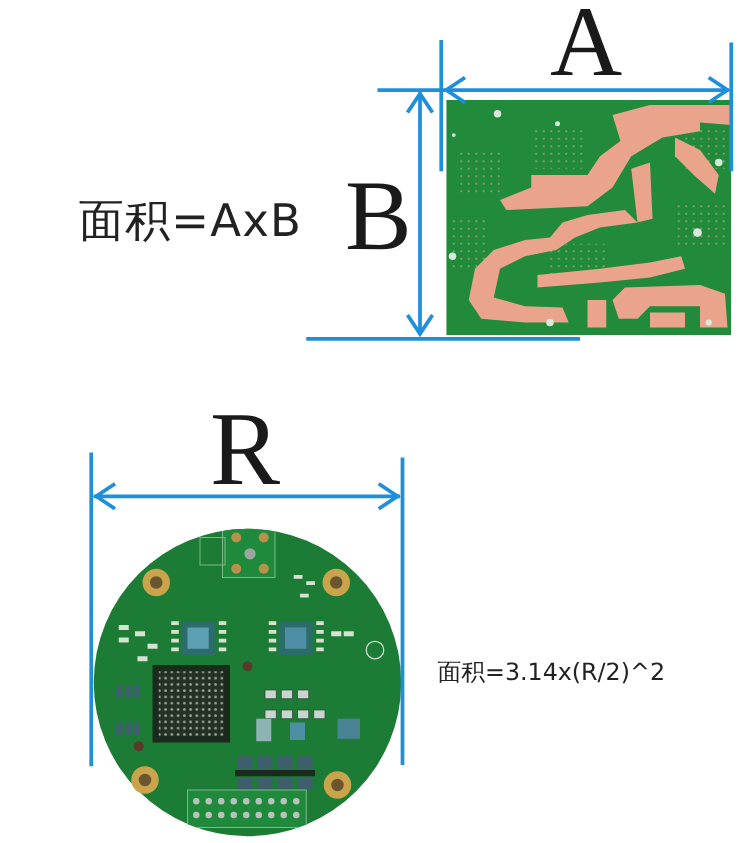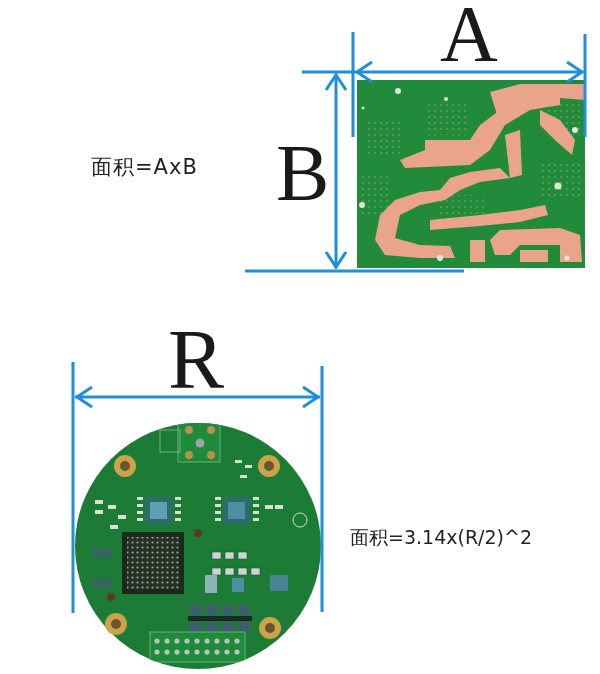--- a/index.html
+++ b/index.html
@@ -205,17 +205,17 @@
     <line x1="75" y1="397" x2="320" y2="397"></line>
     <polyline points="92,387 77,397 92,407"></polyline>
     <polyline points="303,387 318,397 303,407"></polyline>
   </g>
 </svg>
 
 <div class="abs serif-letter" style="left:440px; top:-6px; font-size:80px;">A</div>
 
 <div class="abs serif-letter" style="left:276px; top:133px; font-size:80px;">B</div>
 
-<div class="abs formula" style="left:63px; top:153px; font-size:21px; letter-spacing:1px;margin-left:28px;">面积=AxB</div>
+<div class="abs formula" style="left:63px; top:153px; font-size:36px; letter-spacing:1px;">面积=AxB</div>
 
 <div class="abs serif-letter" style="left:168px; top:318px; font-size:84px;">R</div>
 
 <div class="abs formula" style="left:350px; top:525px; font-size:19px;">面积=3.14x(R/2)^2</div>
 
 </body></html>

